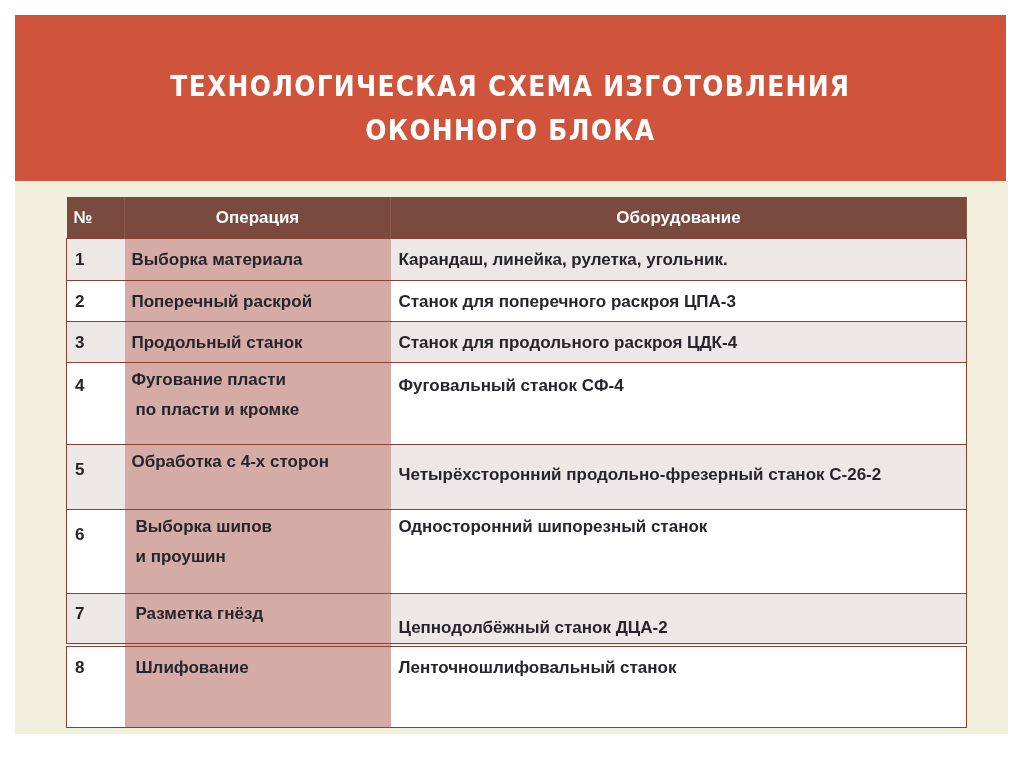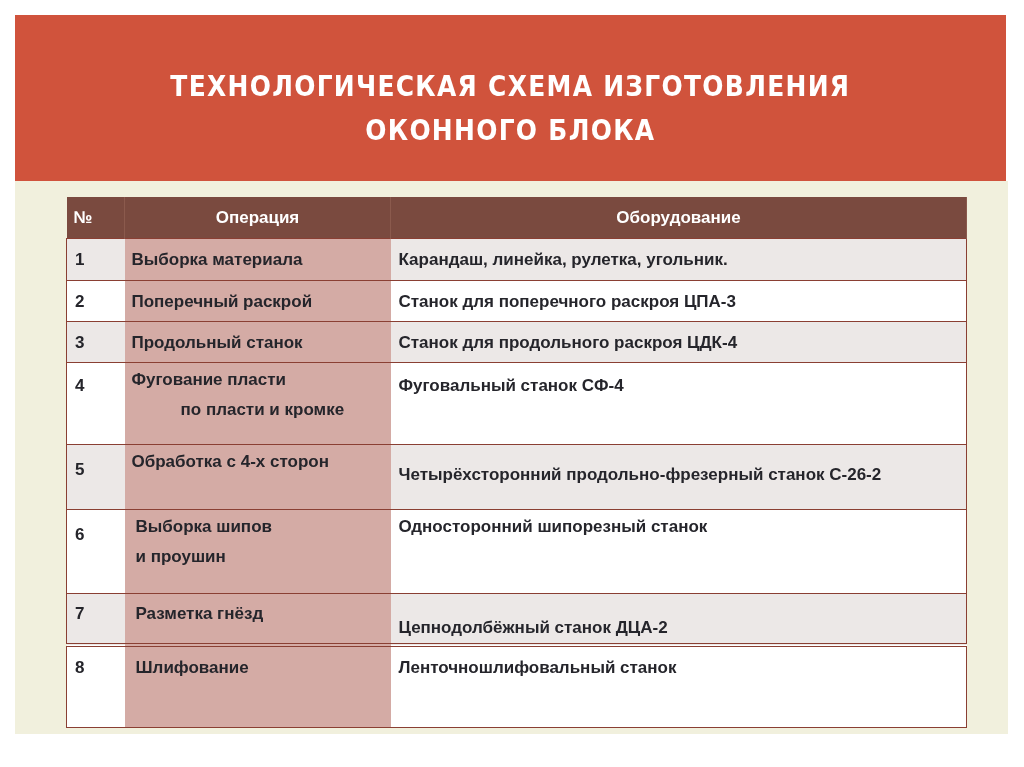--- a/index.html
+++ b/index.html
@@ -88,21 +88,21 @@
       padding-left: 7px;
     }
     table.ops td.eq {
       padding-left: 8px;
       border-right: 1.5px solid #8a3f33;
     }
     tr.alt td.num, tr.alt td.eq { background: #ece8e7; }
     tr.plain td.num, tr.plain td.eq { background: #ffffff; }
     tr.last td { border-bottom: 1.5px solid #8a3f33; }
     tr.doubletop td { border-top: 4px double #8a3f33; }
-    .indent { padding-left: 4px; margin-left: 45px; }
+    .indent { padding-left: 4px; }
   </style>
 </head>
 <body>
 
 <div class="title-band">
   <div class="title-text">
     <div>ТЕХНОЛОГИЧЕСКАЯ СХЕМА ИЗГОТОВЛЕНИЯ</div>
     <div>ОКОННОГО БЛОКА</div>
   </div>
 </div>

